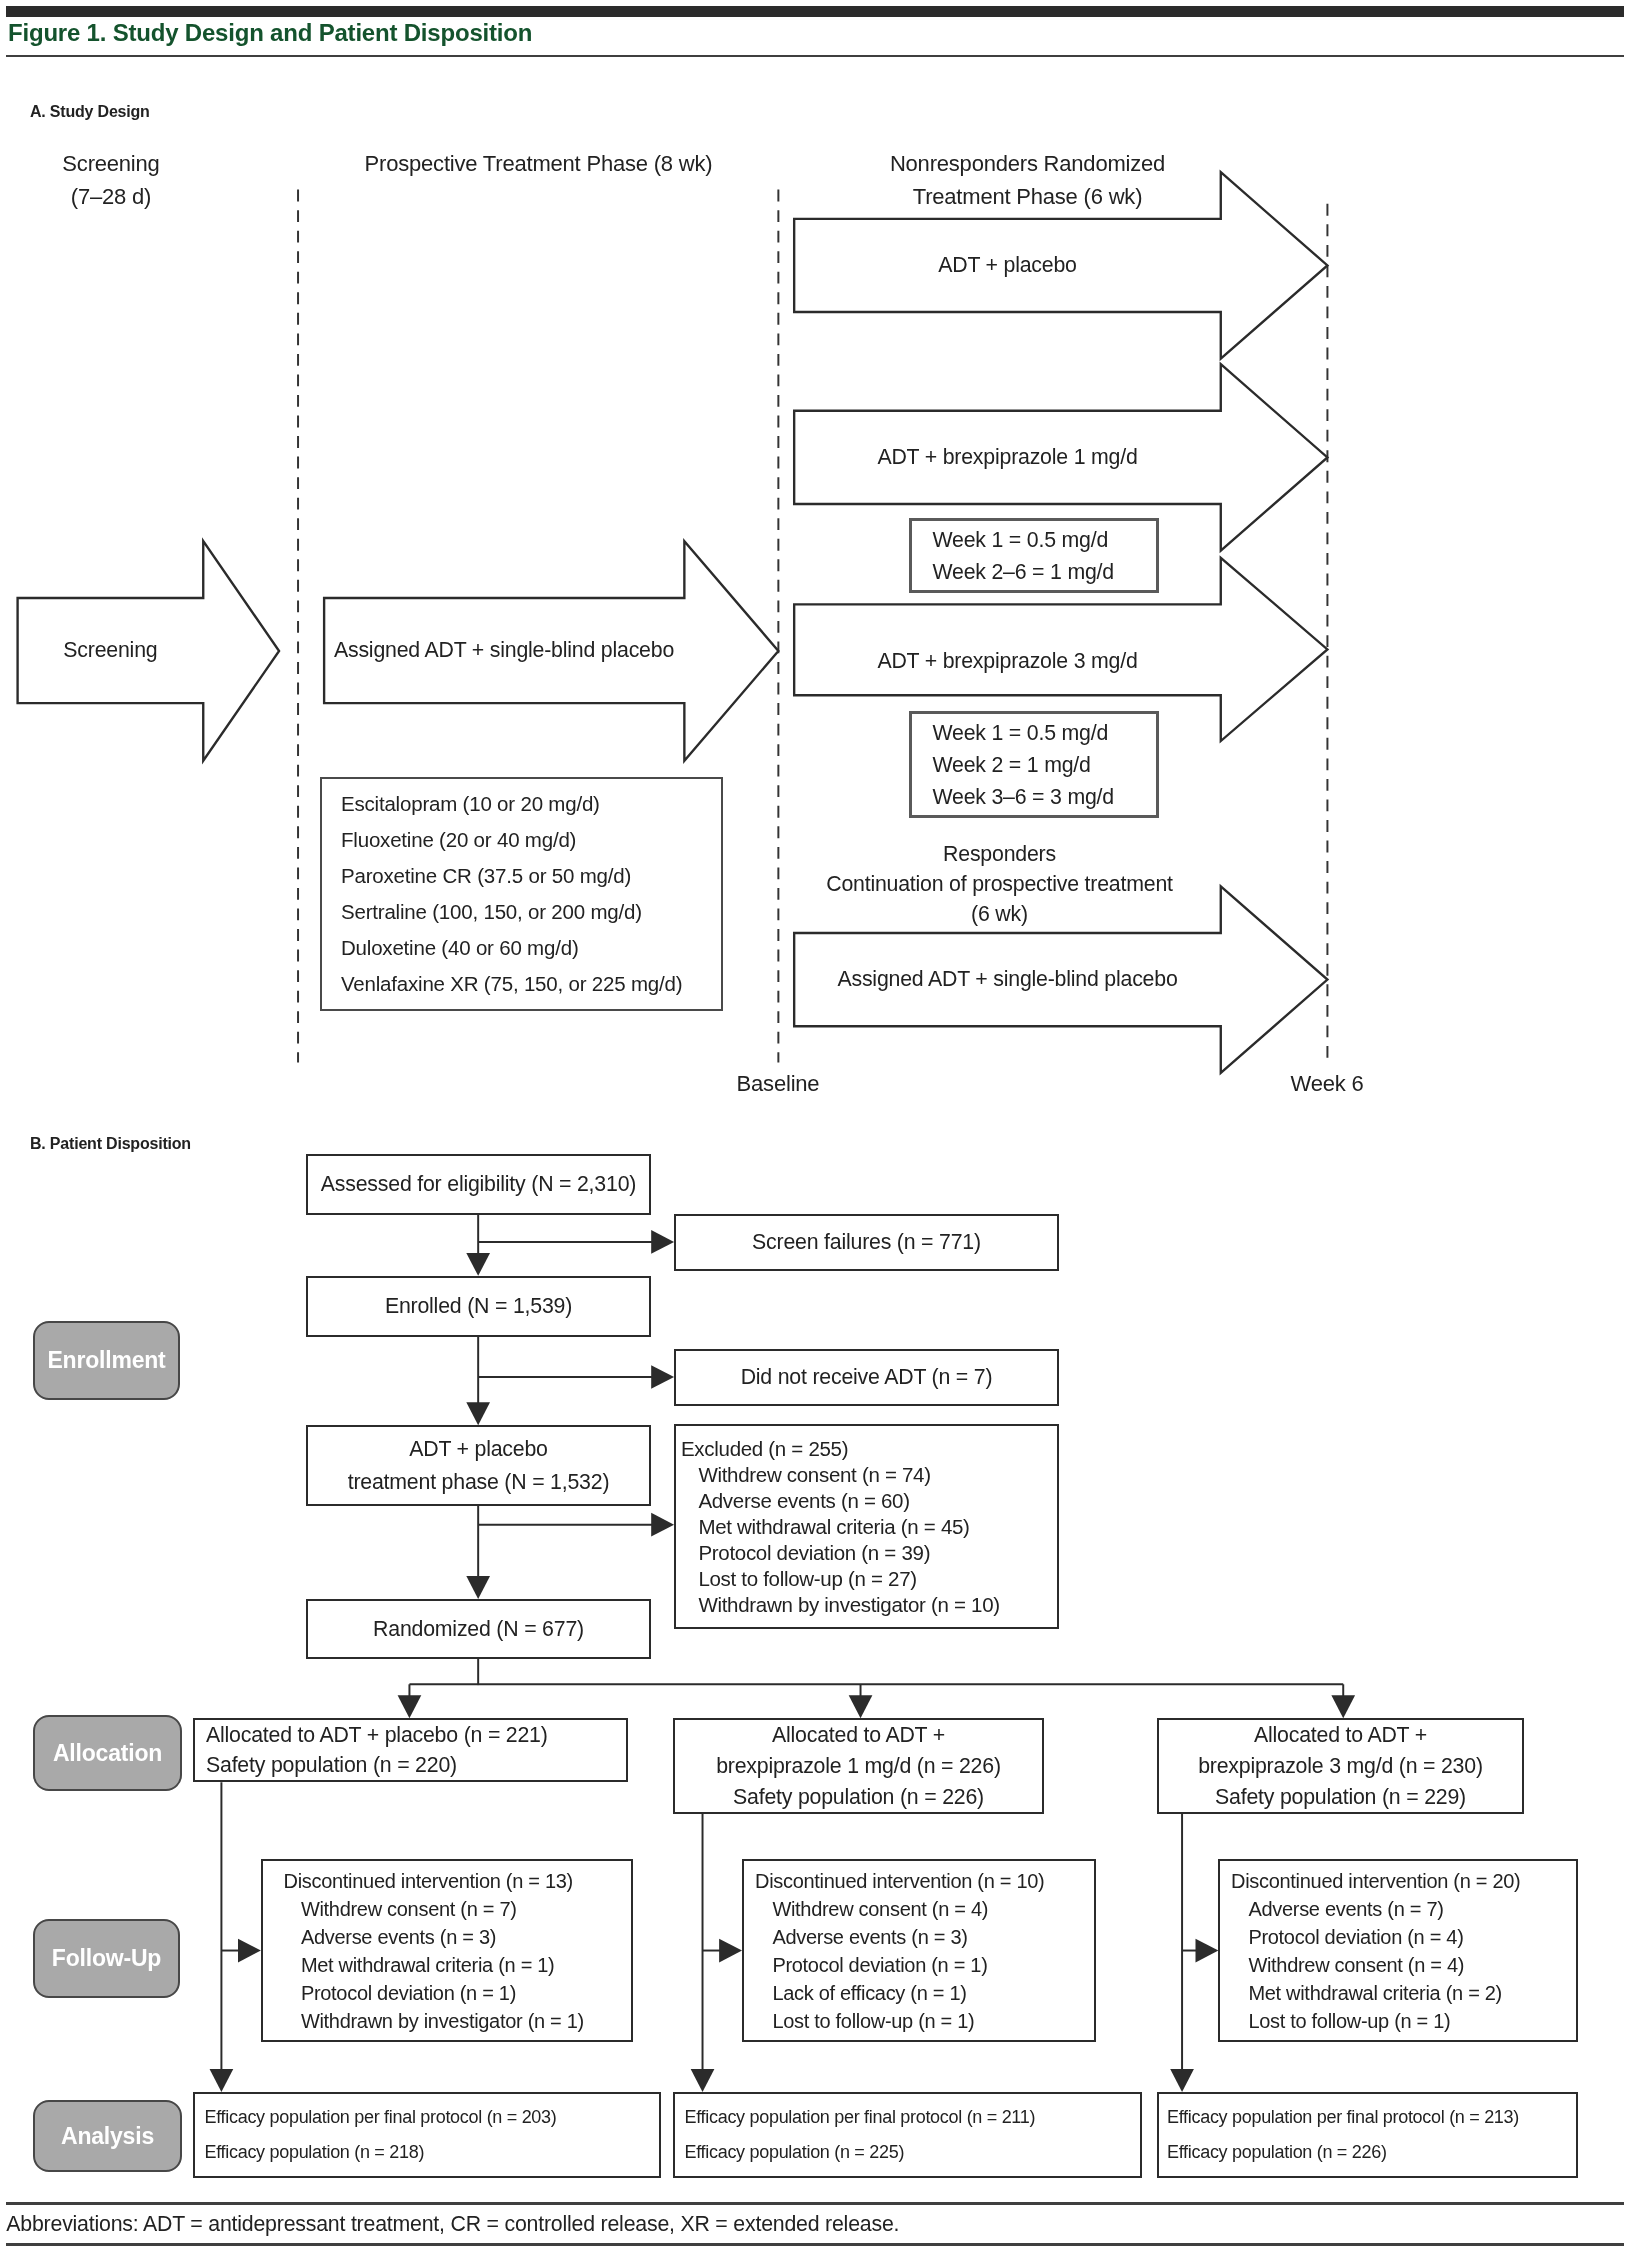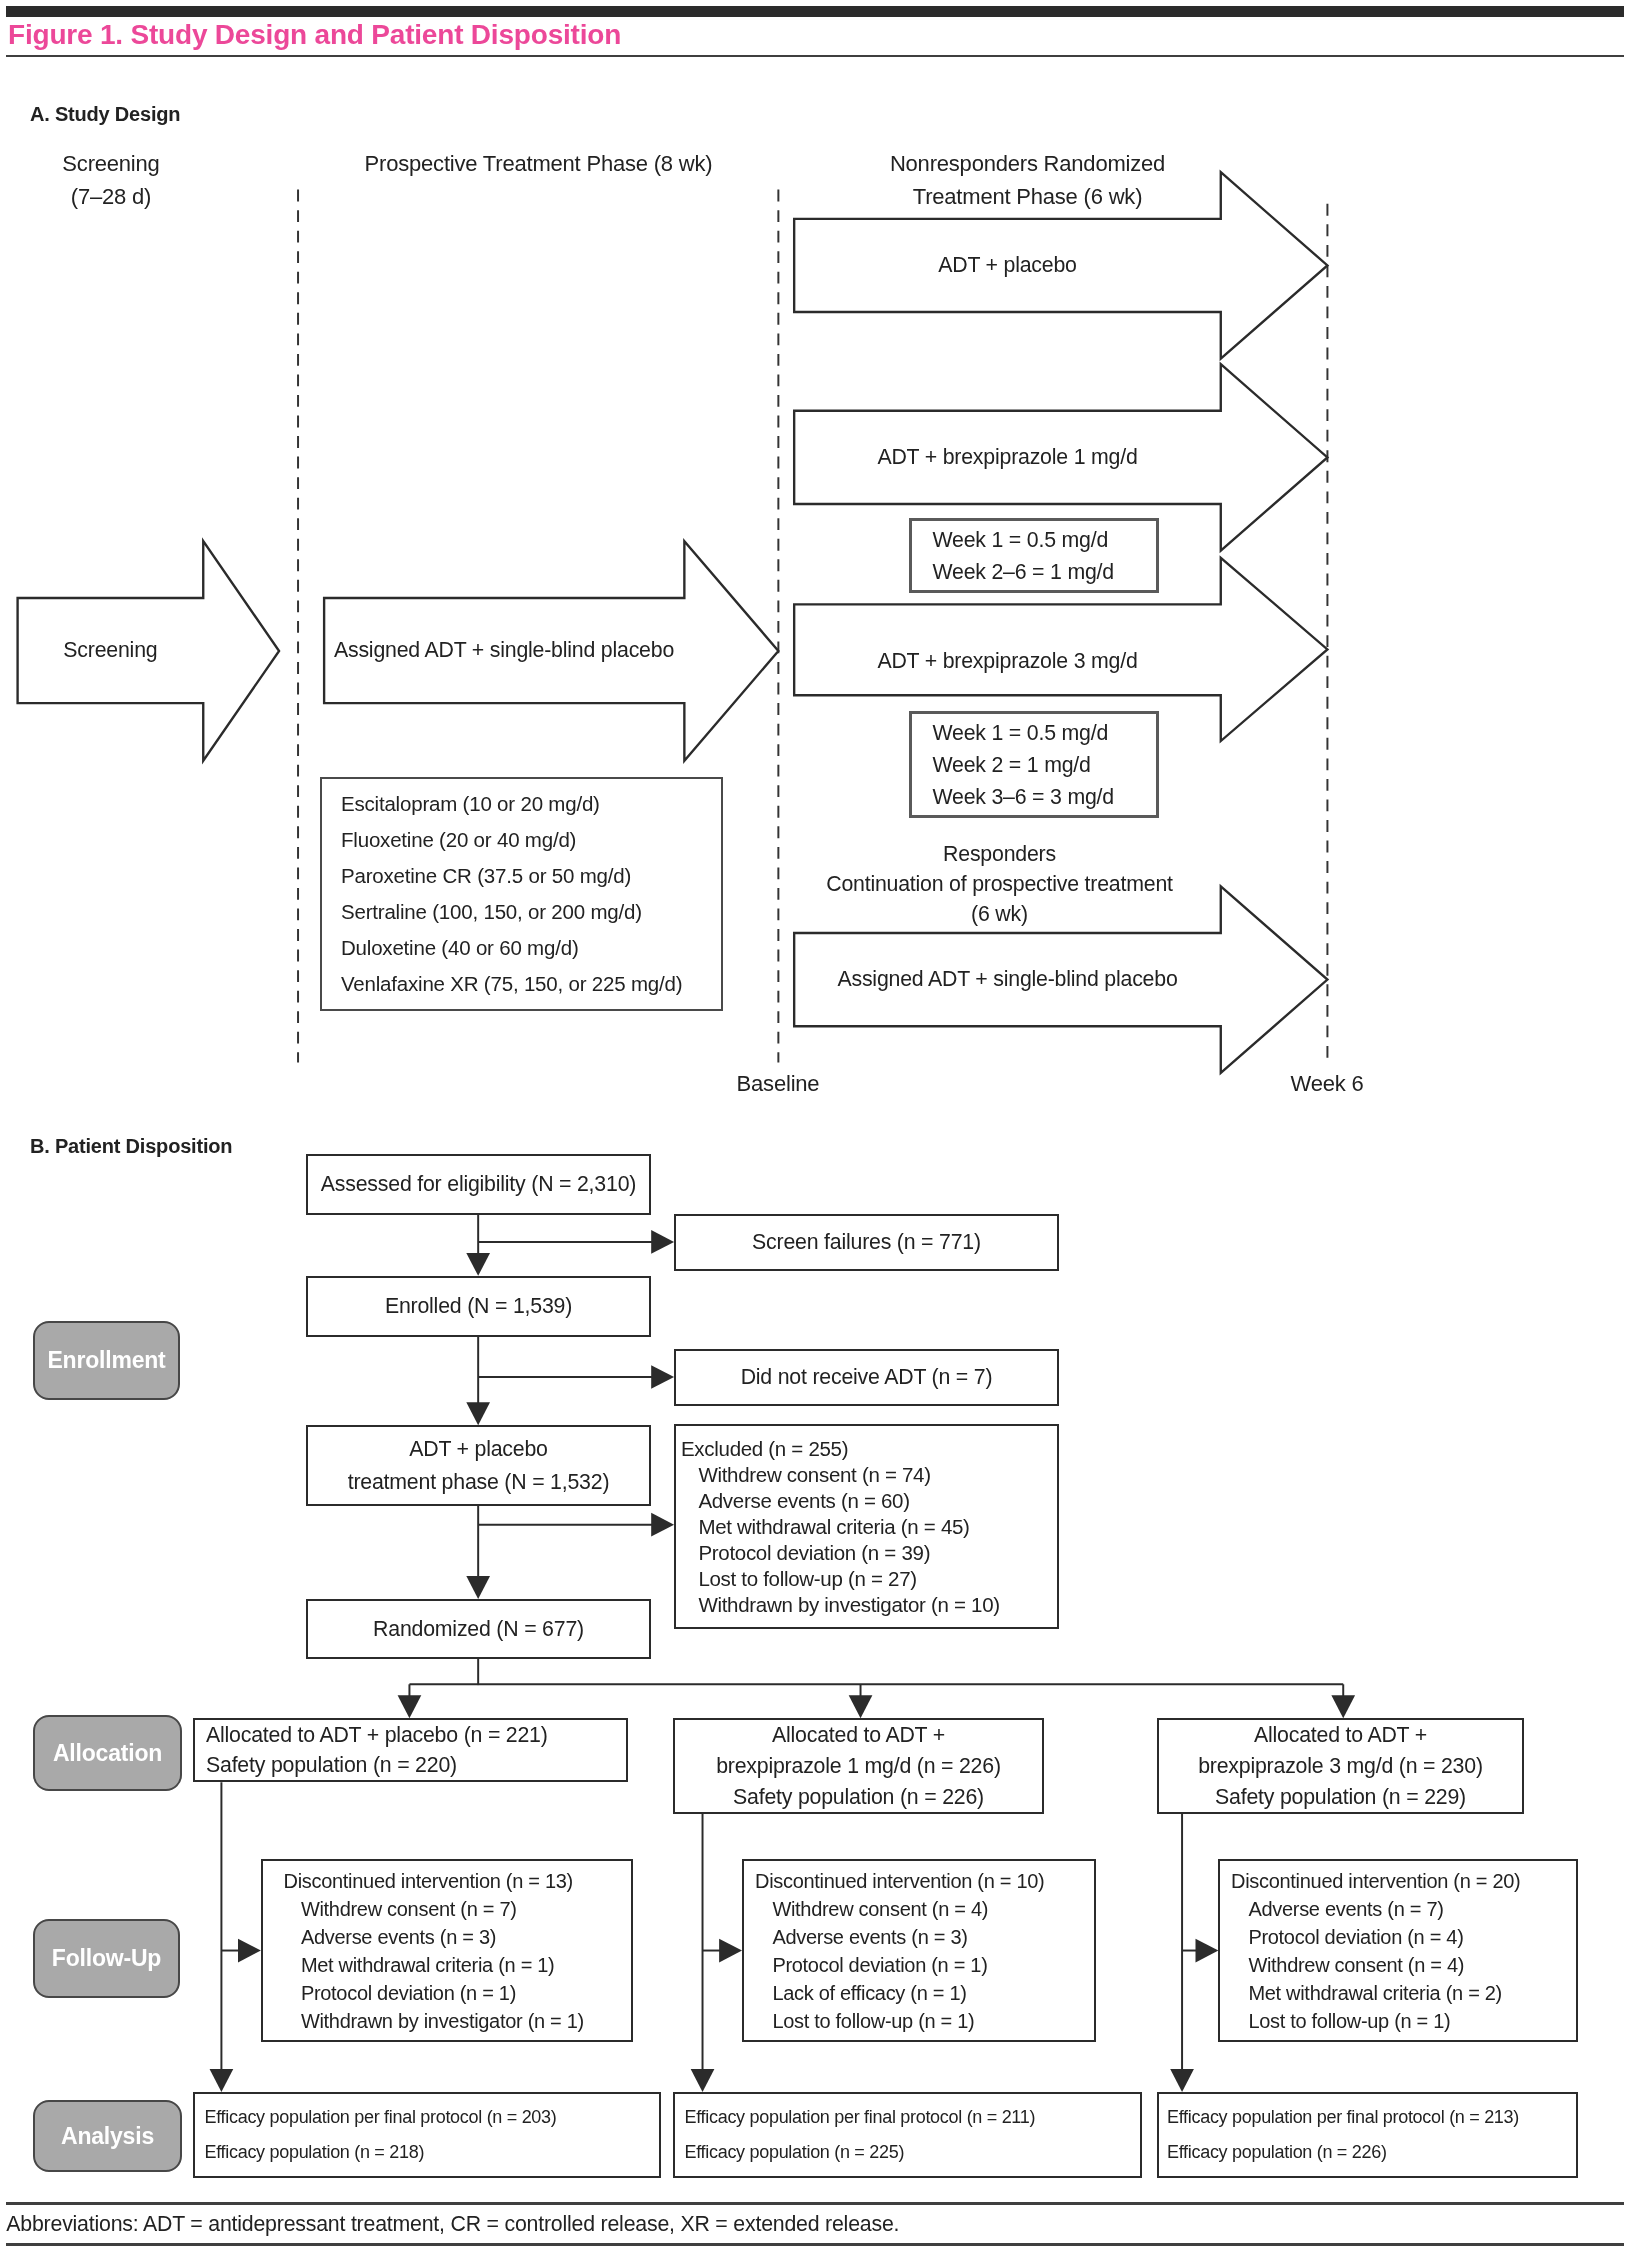--- a/index.html
+++ b/index.html
@@ -9,33 +9,33 @@
   .abs { position:absolute; }
   .svglayer { position:absolute; left:0; top:0; }
   .hline { position:absolute; background:var(--ink); }
   .ctr { display:flex; flex-direction:column; align-items:center; justify-content:center; text-align:center; }
   .lft { display:flex; flex-direction:column; justify-content:center; text-align:left; }
   .box { position:absolute; background:#fff; border:2.4px solid var(--ink); box-sizing:border-box; font-size:21.3px; }
   .nb  { white-space:nowrap; }
   .arrowtxt { position:absolute; display:flex; align-items:center; justify-content:center; text-align:center; font-size:21.3px; white-space:nowrap; }
   .stage { position:absolute; background:#a9a9a9; border:2.4px solid #474747; border-radius:16px; color:#fff;
            font-weight:bold; font-size:23px; display:flex; align-items:center; justify-content:center; box-sizing:border-box; }
-  .heading { position:absolute; font-size:20px; font-weight:600; }
+  .heading { position:absolute; font-size:16px; font-weight:600; }
   .phase-label { position:absolute; font-size:22px; text-align:center; line-height:33px; }
   .tl { position:absolute; font-size:22px; text-align:center; }
   .tight { letter-spacing:-0.3px; }
   .indent { padding-left:17.4px; }
 </style>
 </head>
 <body>
 
 <div id="fig">
 
   <div class="hline" style="left:6.3px;top:6.3px;width:1618px;height:10.3px;"></div>
-  <div class="abs" style="left:8px;top:19px;font-size:28px;font-weight:700;color:#ec4899;">Figure 1. Study Design and Patient Disposition</div>
+  <div class="abs" style="left:8px;top:19px;font-size:24px;font-weight:700;color:#14532d;">Figure 1. Study Design and Patient Disposition</div>
   <div class="hline" style="left:6.3px;top:55px;width:1618px;height:2.4px;background:#3f3f3f;"></div>
 
   <svg class="svglayer" width="1631" height="2261" viewBox="0 0 2064 2862">
 
     <g stroke="#333" stroke-width="2.5" stroke-dasharray="15 11">
       <line x1="377" y1="240" x2="377" y2="1345"></line>
       <line x1="985" y1="240" x2="985" y2="1345"></line>
       <line x1="1680" y1="258" x2="1680" y2="1345"></line>
     </g>
 

